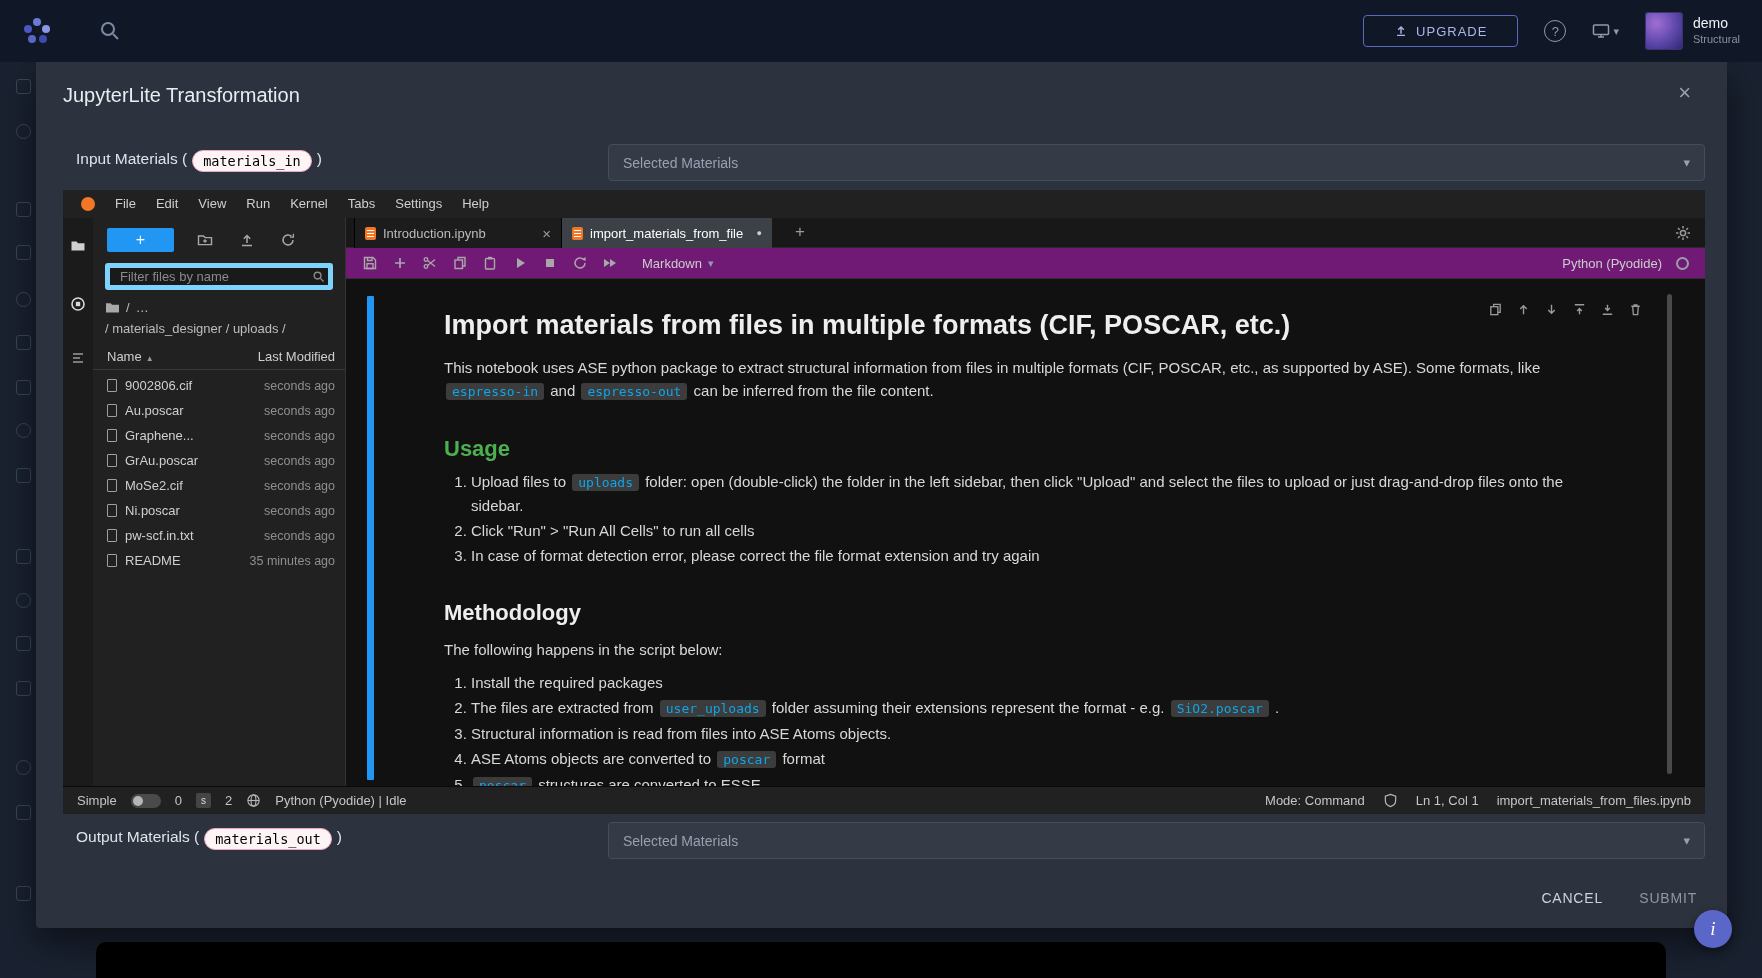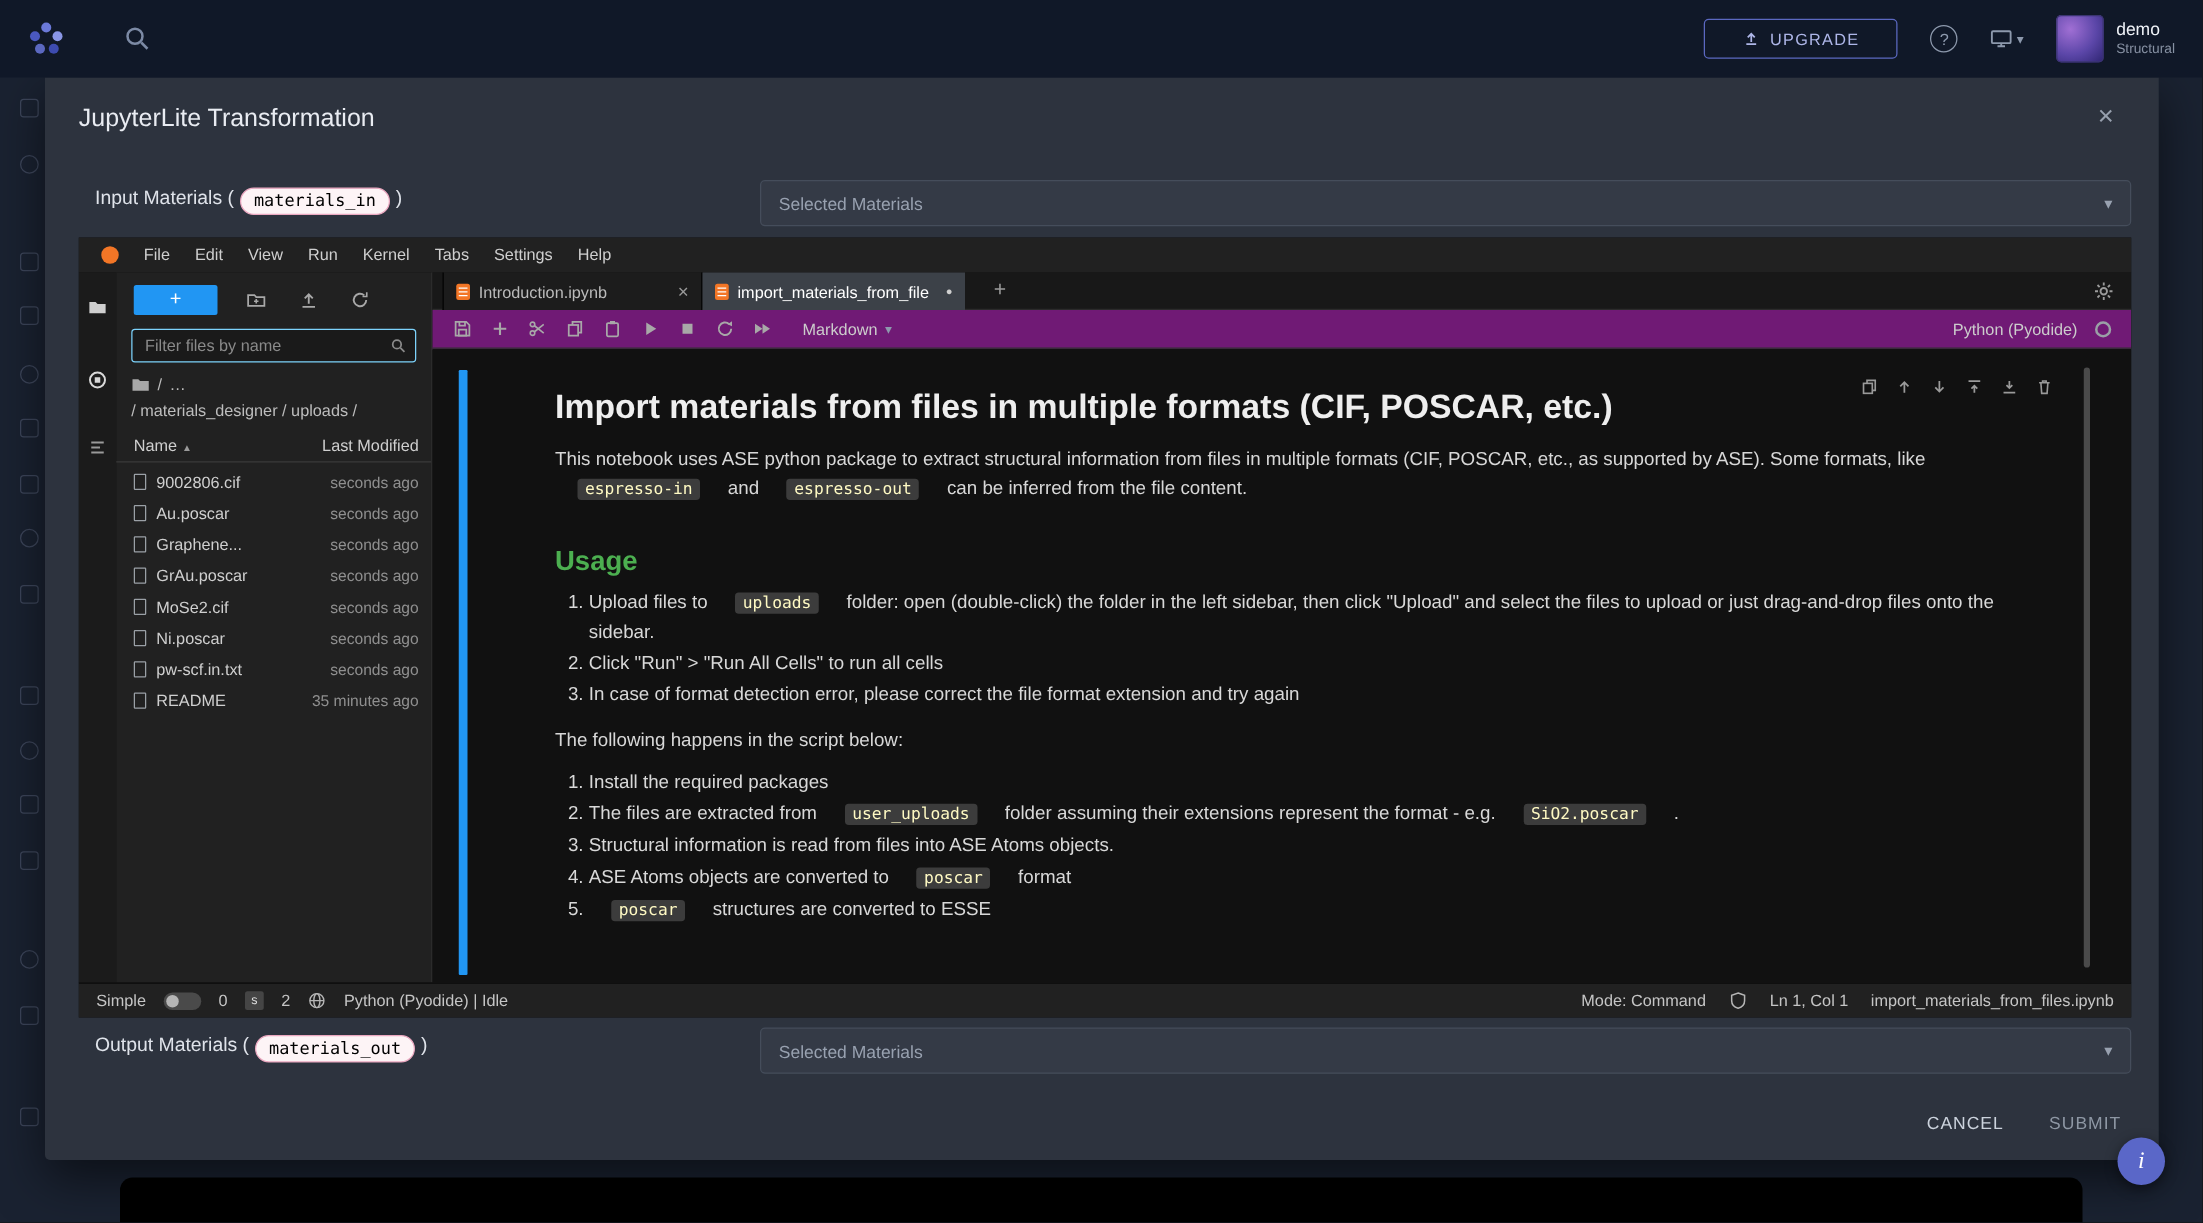--- a/index.html
+++ b/index.html
@@ -50,21 +50,21 @@
   
   .jl-strip { position:absolute; left:0; top:0; bottom:0; width:30px; background:#1b1b1b; }
   .strip-ico { position:absolute; left:7px; width:16px; height:16px; cursor:pointer; }
 
   
   .jl-fb { position:absolute; left:30px; top:0; bottom:0; width:252px; background:#212121; }
   .fb-divider { position:absolute; left:282px; top:0; bottom:0; width:1px; background:#333; }
   .fb-toolbar { position:absolute; left:0; top:10px; width:100%; height:24px; }
   .new-launcher { position:absolute; left:14px; top:0; width:67px; height:24px; background:#2196f3; border:none; border-radius:2px; color:#fff; font-size:16px; line-height:22px; cursor:pointer; font-family:"Liberation Sans",sans-serif; }
   .fb-tool-ico { position:absolute; top:4px; width:16px; height:16px; cursor:pointer; }
-  .fb-filter { position:absolute; left:12px; top:45px; width:228px; height:27px; background:#1a1a1a; border:1px solid #7dd3fc; border-radius:3px; color:#bef264; font-size:13px; padding:0 26px 0 10px; font-family:"Liberation Sans",sans-serif; outline:none; }
+  .fb-filter { position:absolute; left:12px; top:45px; width:228px; height:27px; background:#1a1a1a; border:5px solid #7dd3fc; border-radius:3px; color:#bef264; font-size:13px; padding:0 26px 0 10px; font-family:"Liberation Sans",sans-serif; outline:none; }
   .fb-filter::placeholder { color:#8a8a8a; }
   .fb-filter-ico { position:absolute; left:218px; top:51px; width:15px; height:15px; pointer-events:none; }
   .fb-bc1 { position:absolute; left:12px; top:82px; display:flex; align-items:center; gap:6px; color:#bdbdbd; font-size:13px; }
   .fb-bc2 { position:absolute; left:12px; top:103px; color:#bdbdbd; font-size:13px; cursor:pointer; }
   .fb-headers { position:absolute; left:0; top:128px; width:100%; height:24px; border-bottom:1px solid #3a3a3a; font-size:13px; color:#cfcfcf; }
   .fbh-name { position:absolute; left:14px; top:3px; cursor:pointer; }
   .fbh-sort { font-size:8px; color:#9a9a9a; margin-left:4px; }
   .fbh-mod { position:absolute; right:10px; top:3px; cursor:pointer; }
   .file-list { position:absolute; left:0; top:155px; width:100%; }
   .frow { display:flex; align-items:center; height:25px; padding:0 10px 0 14px; cursor:pointer; }
@@ -101,21 +101,21 @@
   .nb-scroll { position:absolute; right:33px; top:14px; width:5px; height:480px; background:#4a4a4a; border-radius:3px; cursor:pointer; }
   .md { position:absolute; left:98px; top:0; right:92px; padding-top:12px; color:#d8d8d8; font-size:15px; line-height:23px; }
   .md h1 { color:#eee; font-size:27px; font-weight:600; margin:16px 0 0; line-height:34px; }
   .md .p1 { margin-top:14px; }
   .md h2 { font-size:22px; font-weight:700; margin:34px 0 0; }
   .h2-green { color:#4caf50; }
   .h2-white { color:#eee; }
   .md p.plain { margin-top:14px; }
   .md ol { margin:10px 0 0; padding-left:27px; }
   .md li { margin-bottom:2px; }
-  .md-code { background:#3c3c3c; color:#fef9c3; font-family:"DejaVu Sans Mono", monospace; font-size:13px; padding:1px 6px; border-radius:3px; margin:0 18px; }
+  .md-code { background:#3c3c3c; color:#0ea5e9; font-family:"DejaVu Sans Mono", monospace; font-size:13px; padding:1px 6px; border-radius:3px; margin:0 2px; }
 
   
   .jl-status { position:absolute; left:0; bottom:0; right:0; height:28px; background:#212121; border-top:1px solid #0a0a0a; display:flex; align-items:center; justify-content:space-between; padding:0 14px; font-size:13px; color:#c5c5c5; }
   .st-left, .st-right { display:flex; align-items:center; gap:14px; }
   .st-right { gap:18px; }
   .toggle { width:30px; height:14px; border-radius:8px; background:#4a4a4a; position:relative; cursor:pointer; }
   .toggle::after { content:""; position:absolute; left:2px; top:2px; width:10px; height:10px; border-radius:50%; background:#b5b5b5; }
   .s-badge { width:15px; height:15px; background:#454545; border-radius:2px; color:#ddd; font-size:10px; display:flex; align-items:center; justify-content:center; }
   .st-ico { width:15px; height:15px; }
 
@@ -397,20 +397,21 @@
 
           <div class="md">
             <h1>Import materials from files in multiple formats (CIF, POSCAR, etc.)</h1>
             <p class="p1"><span>This notebook uses ASE python package to extract structural information from files in multiple formats (CIF, POSCAR, etc., as supported by ASE). Some formats, like </span><code class="md-code">espresso-in</code><span> and </span><code class="md-code">espresso-out</code><span> can be inferred from the file content.</span></p>
             <h2 class="h2-green">Usage</h2>
             <ol>
                 <li><span>Upload files to </span><code class="md-code">uploads</code><span> folder: open (double-click) the folder in the left sidebar, then click "Upload" and select the files to upload or just drag-and-drop files onto the sidebar.</span></li>
                 <li><span>Click "Run" &gt; "Run All Cells" to run all cells</span></li>
                 <li><span>In case of format detection error, please correct the file format extension and try again</span></li>
               </ol>
+            <h2 class="h2-white">Methodology</h2>
             <p class="plain">The following happens in the script below:</p>
             <ol>
                 <li><span>Install the required packages</span></li>
                 <li><span>The files are extracted from </span><code class="md-code">user_uploads</code><span> folder assuming their extensions represent the format - e.g. </span><code class="md-code">SiO2.poscar</code><span> .</span></li>
                 <li><span>Structural information is read from files into ASE Atoms objects.</span></li>
                 <li><span>ASE Atoms objects are converted to </span><code class="md-code">poscar</code><span> format</span></li>
                 <li><code class="md-code">poscar</code><span> structures are converted to ESSE</span></li>
               </ol>
           </div>
 

